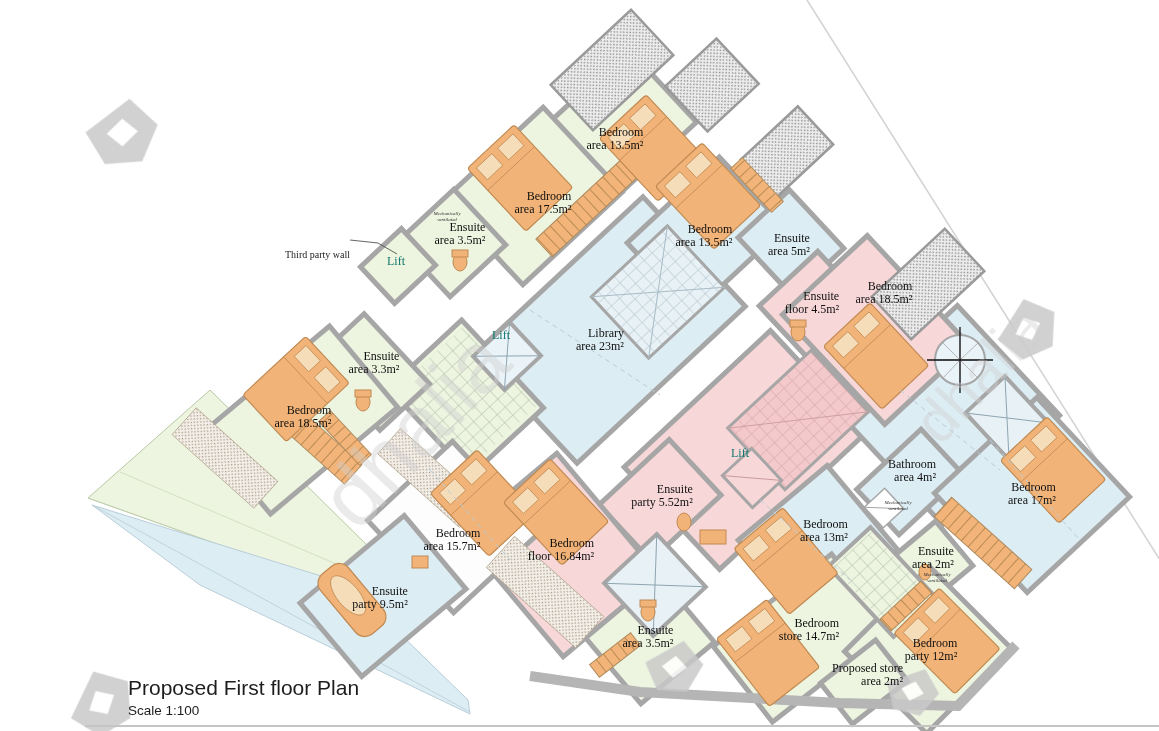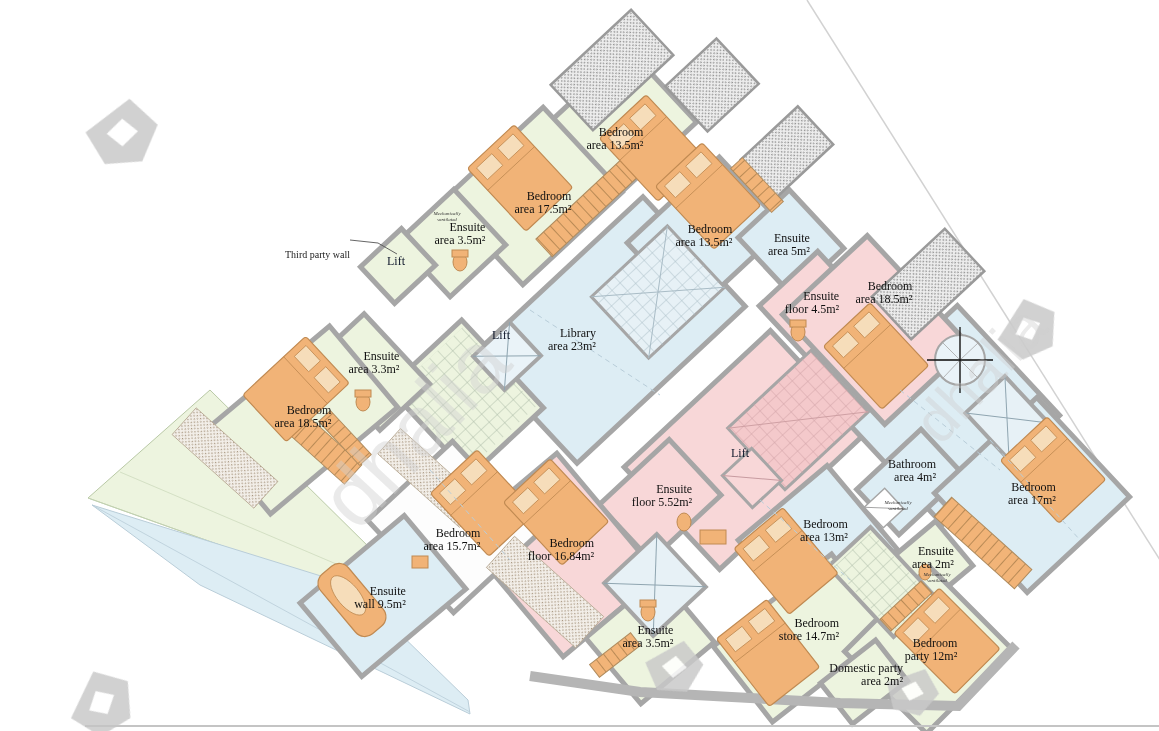--- a/index.html
+++ b/index.html
@@ -6,21 +6,21 @@
   .stage{position:relative;width:1159px;height:731px;background:#fff;overflow:hidden;
          font-family:"Liberation Serif",serif;}
   svg{position:absolute;left:0;top:0;}
   .labels{position:absolute;left:0;top:0;width:100%;height:100%;}
   .room-label{position:absolute;transform:translate(-50%,-50%);text-align:right;
       font:12px "Liberation Serif",serif;color:#101010;line-height:1.05;white-space:nowrap;}
   .room-label .rname{display:block;}
   .room-label .rarea{display:block;font-size:12px;}
   .room-label.wide{white-space:normal;width:78px;}
   .lift-label{position:absolute;transform:translate(-50%,-50%);
-      font:12px "Liberation Serif",serif;color:#0f172a;text-align:right;}
+      font:12px "Liberation Serif",serif;color:#0f766e;text-align:right;}
   .mech{position:absolute;transform:translate(-50%,-50%);font:italic 5px "Liberation Serif",serif;
       width:36px;text-align:center;line-height:1.15;color:#333;}
   .tp-wall{position:absolute;transform:translate(-100%,-50%);font:10px "Liberation Serif",serif;color:#222;}
   .plan-title{position:absolute;left:128px;top:676px;color:#1d1d1d;}
   .plan-title .head{font:21px "Liberation Sans",sans-serif;}
   .plan-title .scale{font:13.5px "Liberation Sans",sans-serif;margin-top:3px;}
   .wm-text{position:absolute;font:400 86px "Liberation Sans",sans-serif;color:#cfcfcf;
       opacity:.42;transform:rotate(-47deg);pointer-events:none;}
   .wm-text.small{font-size:60px;}
 </style>
@@ -352,21 +352,21 @@
         <span class="rarea">area 5m²</span>
       </div>
   <div class="room-label" style="left:812px;top:303px">
     <span class="rname">Ensuite</span>
         <span class="rarea">floor 4.5m²</span>
       </div>
   <div class="room-label" style="left:884px;top:293px">
     <span class="rname">Bedroom</span>
         <span class="rarea">area 18.5m²</span>
       </div>
-  <div class="room-label" style="left:572px;top:340px">
+  <div class="room-label" style="left:600px;top:340px">
     <span class="rname">Library</span>
         <span class="rarea">area 23m²</span>
       </div>
   <div class="room-label" style="left:374px;top:363px">
     <span class="rname">Ensuite</span>
         <span class="rarea">area 3.3m²</span>
       </div>
   <div class="room-label" style="left:303px;top:417px">
     <span class="rname">Bedroom</span>
         <span class="rarea">area 18.5m²</span>
@@ -374,64 +374,68 @@
   <div class="room-label" style="left:912px;top:471px">
     <span class="rname">Bathroom</span>
         <span class="rarea">area 4m²</span>
       </div>
   <div class="room-label" style="left:1032px;top:494px">
     <span class="rname">Bedroom</span>
         <span class="rarea">area 17m²</span>
       </div>
   <div class="room-label" style="left:662px;top:496px">
     <span class="rname">Ensuite</span>
-        <span class="rarea">floor 5.52m²</span>
+        <span class="rarea">party 5.52m²</span>
       </div>
   <div class="room-label" style="left:452px;top:540px">
     <span class="rname">Bedroom</span>
         <span class="rarea">area 15.7m²</span>
       </div>
   <div class="room-label" style="left:561px;top:550px">
     <span class="rname">Bedroom</span>
         <span class="rarea">floor 16.84m²</span>
       </div>
   <div class="room-label" style="left:824px;top:531px">
     <span class="rname">Bedroom</span>
         <span class="rarea">area 13m²</span>
       </div>
   <div class="room-label" style="left:933px;top:558px">
     <span class="rname">Ensuite</span>
         <span class="rarea">area 2m²</span>
       </div>
   <div class="room-label" style="left:380px;top:598px">
     <span class="rname">Ensuite</span>
-        <span class="rarea">wall 9.5m²</span>
+        <span class="rarea">party 9.5m²</span>
       </div>
   <div class="room-label" style="left:648px;top:637px">
     <span class="rname">Ensuite</span>
         <span class="rarea">area 3.5m²</span>
       </div>
   <div class="room-label" style="left:809px;top:630px">
     <span class="rname">Bedroom</span>
         <span class="rarea">store 14.7m²</span>
       </div>
   <div class="room-label" style="left:931px;top:650px">
     <span class="rname">Bedroom</span>
         <span class="rarea">party 12m²</span>
       </div>
   <div class="room-label wide" style="left:864px;top:675px">
-    <span class="rname">Domestic party</span>
+    <span class="rname">Proposed store</span>
         <span class="rarea">area 2m²</span>
       </div>
 
   <div class="lift-label" style="left:396px;top:261px">Lift</div>
   <div class="lift-label" style="left:501px;top:335px">Lift</div>
   <div class="lift-label" style="left:740px;top:453px">Lift</div>
 
   <div class="tp-wall" style="left:350px;top:254px">Third party wall</div>
 
   <div class="mech" style="left:447px;top:217px">Mechanically ventilated</div>
   <div class="mech" style="left:898px;top:506px">Mechanically ventilated</div>
   <div class="mech" style="left:937px;top:578px">Mechanically ventilated</div>
 
+  <div class="plan-title">
+    <div class="head">Proposed First floor Plan</div>
+    <div class="scale">Scale 1:100</div>
+  </div>
 </div>
 
 </div>
 
 </body></html>

